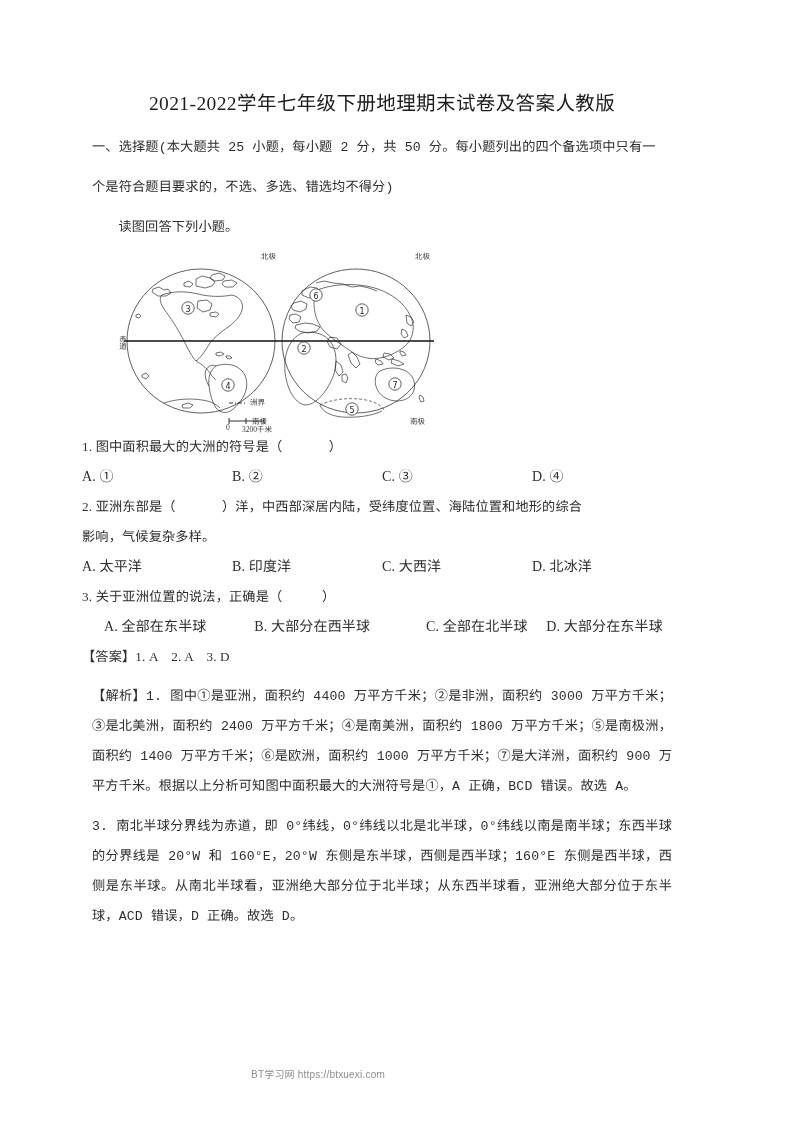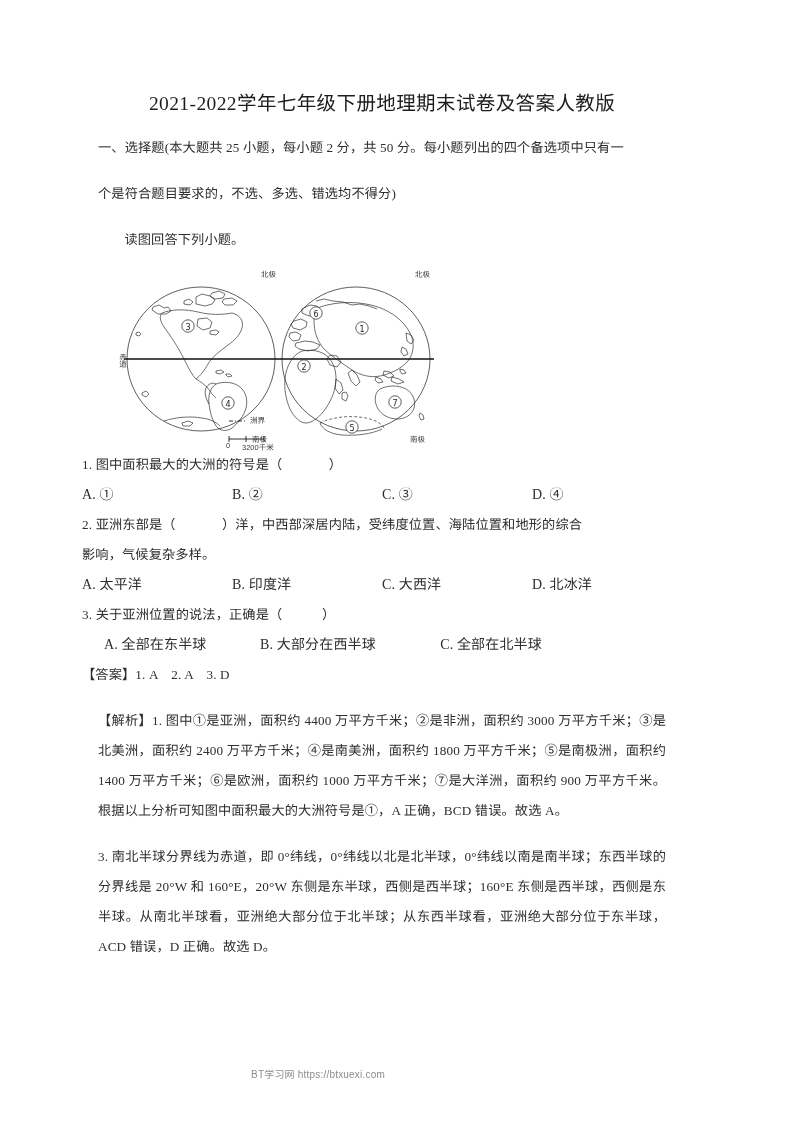--- a/index.html
+++ b/index.html
@@ -40,25 +40,26 @@
     letter-spacing: 0.4px;
     margin: 0 0 16px 0;
     line-height: 1.4;
     color: #1d1d1d;
     white-space: nowrap;
   }
 
   p.para {
     font-size: 13.2px;
     line-height: 30px;
-    margin: 16px;
+    margin: 10px;
     text-align: justify;
     text-justify: inter-ideograph;
     letter-spacing: 0.15px;
     color: #2e2e2e;
+    font-family: Liberation Mono, monospace;
   }
 
   p.indent { text-indent: 2em; }
 
   .qline {
     font-size: 13.2px;
     line-height: 30px;
     margin: 0;
     color: #2e2e2e;
     letter-spacing: 0.15px;
@@ -91,21 +92,21 @@
     position: absolute;
     left: 42px;
     top: 0;
     width: 310px;
     height: 175px;
   }
   .figure svg { display: block; }
 
   .cap-label {
     position: absolute;
-    font-family: Liberation Sans, sans-serif;
+    font-family: Liberation Serif, serif;
     font-size: 7.5px;
     color: #3a3a3a;
     white-space: nowrap;
   }
 
   
   .footer {
     position: absolute;
     left: 0;
     top: 1066px;
@@ -293,20 +294,21 @@
 
     <p class="qline">
       <span>3.</span>
       <span>关于亚洲位置的说法，正确是（</span>
       <span class="blank-paren">&nbsp;&nbsp;&nbsp;&nbsp;&nbsp;&nbsp;&nbsp;&nbsp;&nbsp;&nbsp;&nbsp;</span><span>）</span>
     </p>
     <div class="opts q3">
       <span class="opt">A. 全部在东半球</span>
       <span class="opt">B. 大部分在西半球</span>
       <span class="opt">C. 全部在北半球</span>
+      <span class="opt">D. 大部分在东半球</span>
     </div>
 
     <p class="qline">
       <span>【答案】</span><span>1. A　2. A　3. D</span>
     </p>
 
     <p class="para">
       <span>【解析】</span><span>1. 图中①是亚洲，面积约 4400 万平方千米；②是非洲，面积约 3000 万平方千米；③是北美洲，面积约 2400 万平方千米；④是南美洲，面积约 1800 万平方千米；⑤是南极洲，面积约 1400 万平方千米；⑥是欧洲，面积约 1000 万平方千米；⑦是大洋洲，面积约 900 万平方千米。根据以上分析可知图中面积最大的大洲符号是①，A 正确，BCD 错误。故选 A。</span>
     </p>
     <p class="para">3. 南北半球分界线为赤道，即 0°纬线，0°纬线以北是北半球，0°纬线以南是南半球；东西半球的分界线是 20°W 和 160°E，20°W 东侧是东半球，西侧是西半球；160°E 东侧是西半球，西侧是东半球。从南北半球看，亚洲绝大部分位于北半球；从东西半球看，亚洲绝大部分位于东半球，ACD 错误，D 正确。故选 D。</p>

